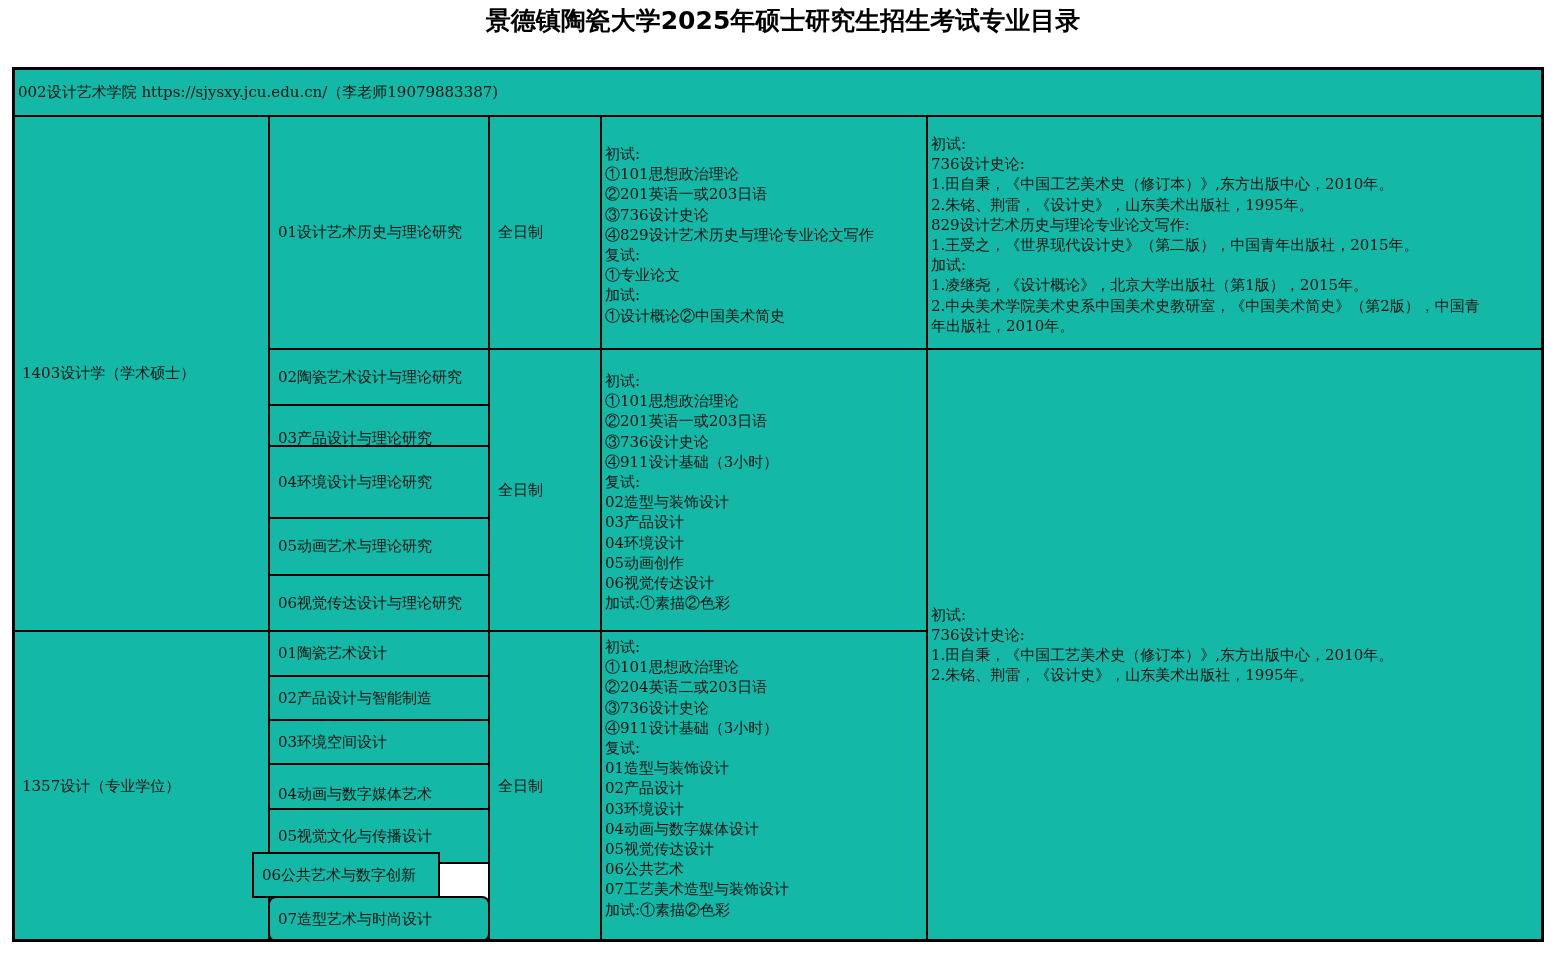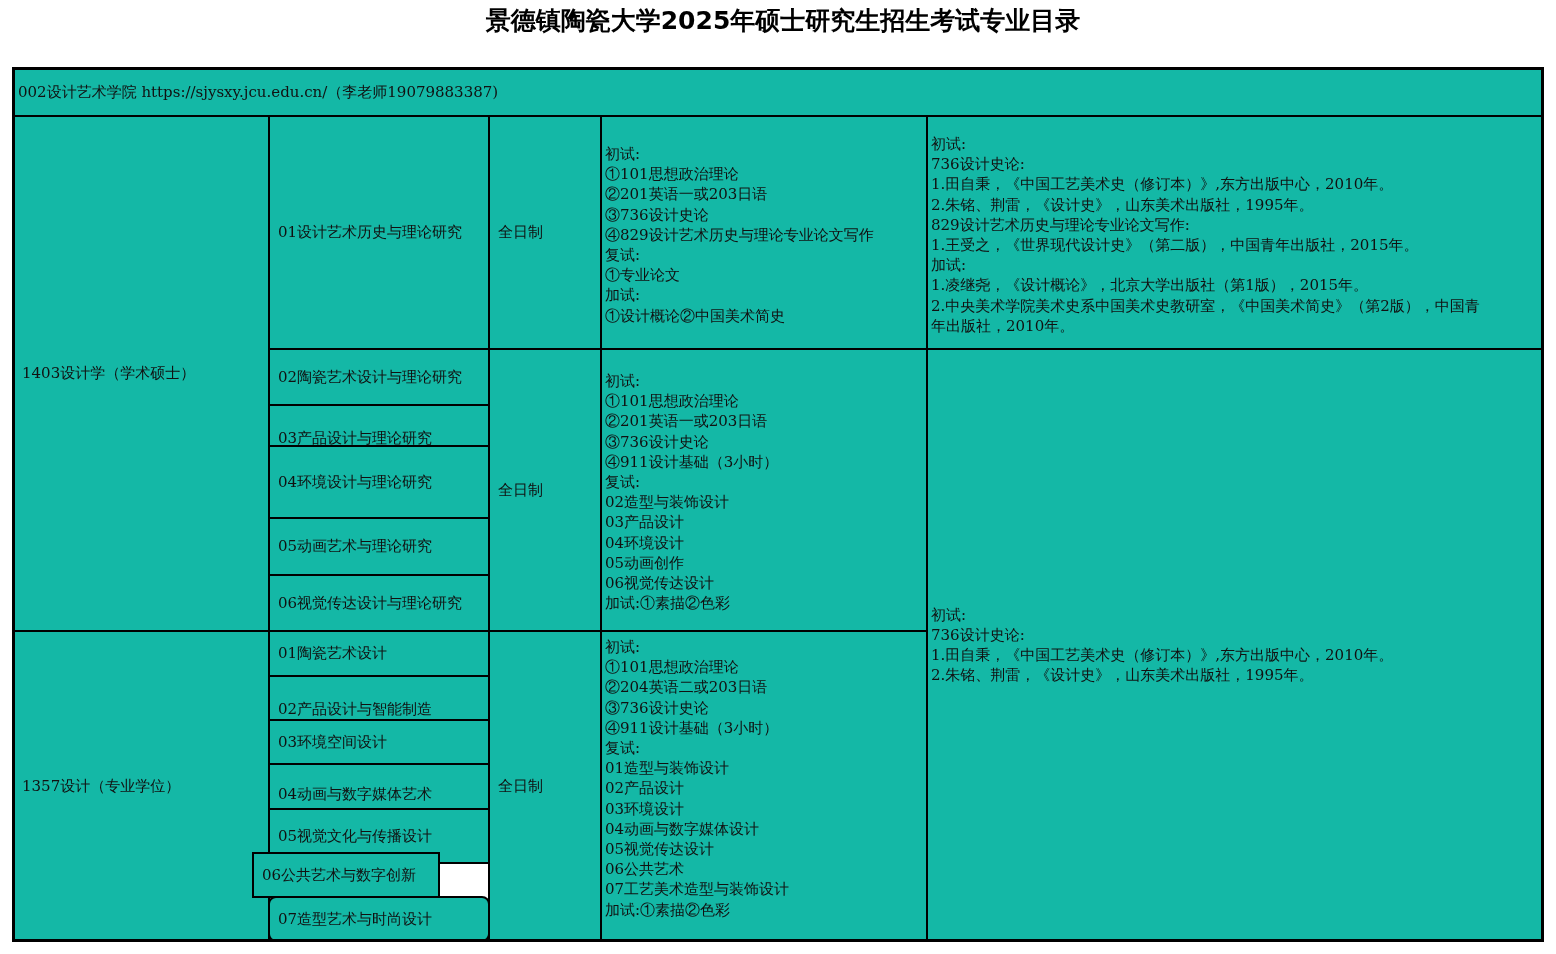--- a/index.html
+++ b/index.html
@@ -109,21 +109,21 @@
     <div class="line">2.朱铭、荆雷，《设计史》，山东美术出版社，1995年。</div>
   </div>
 </div>
 
 <div class="cell vc" style="left:12px;top:630px;width:258px;height:312px;">
   <span class="txt">1357设计（专业学位）</span>
 </div>
 <div class="cell vc" style="left:268px;top:630px;width:222px;height:47px;">
   <span class="txt">01陶瓷艺术设计</span>
 </div>
-<div class="cell vc" style="left:268px;top:675px;width:233px;height:46px;align-items:flex-end;">
+<div class="cell vc" style="left:268px;top:675px;width:233px;height:46px;">
   <span class="txt">02产品设计与智能制造</span>
 </div>
 <div class="cell vc" style="left:268px;top:719px;width:222px;height:46px;">
   <span class="txt">03环境空间设计</span>
 </div>
 <div class="cell vc" style="left:268px;top:763px;width:222px;height:62px;">
   <span class="txt">04动画与数字媒体艺术</span>
 </div>
 <div class="cell vc" style="left:268px;top:808px;width:222px;height:56px;">
   <span class="txt">05视觉文化与传播设计</span>

